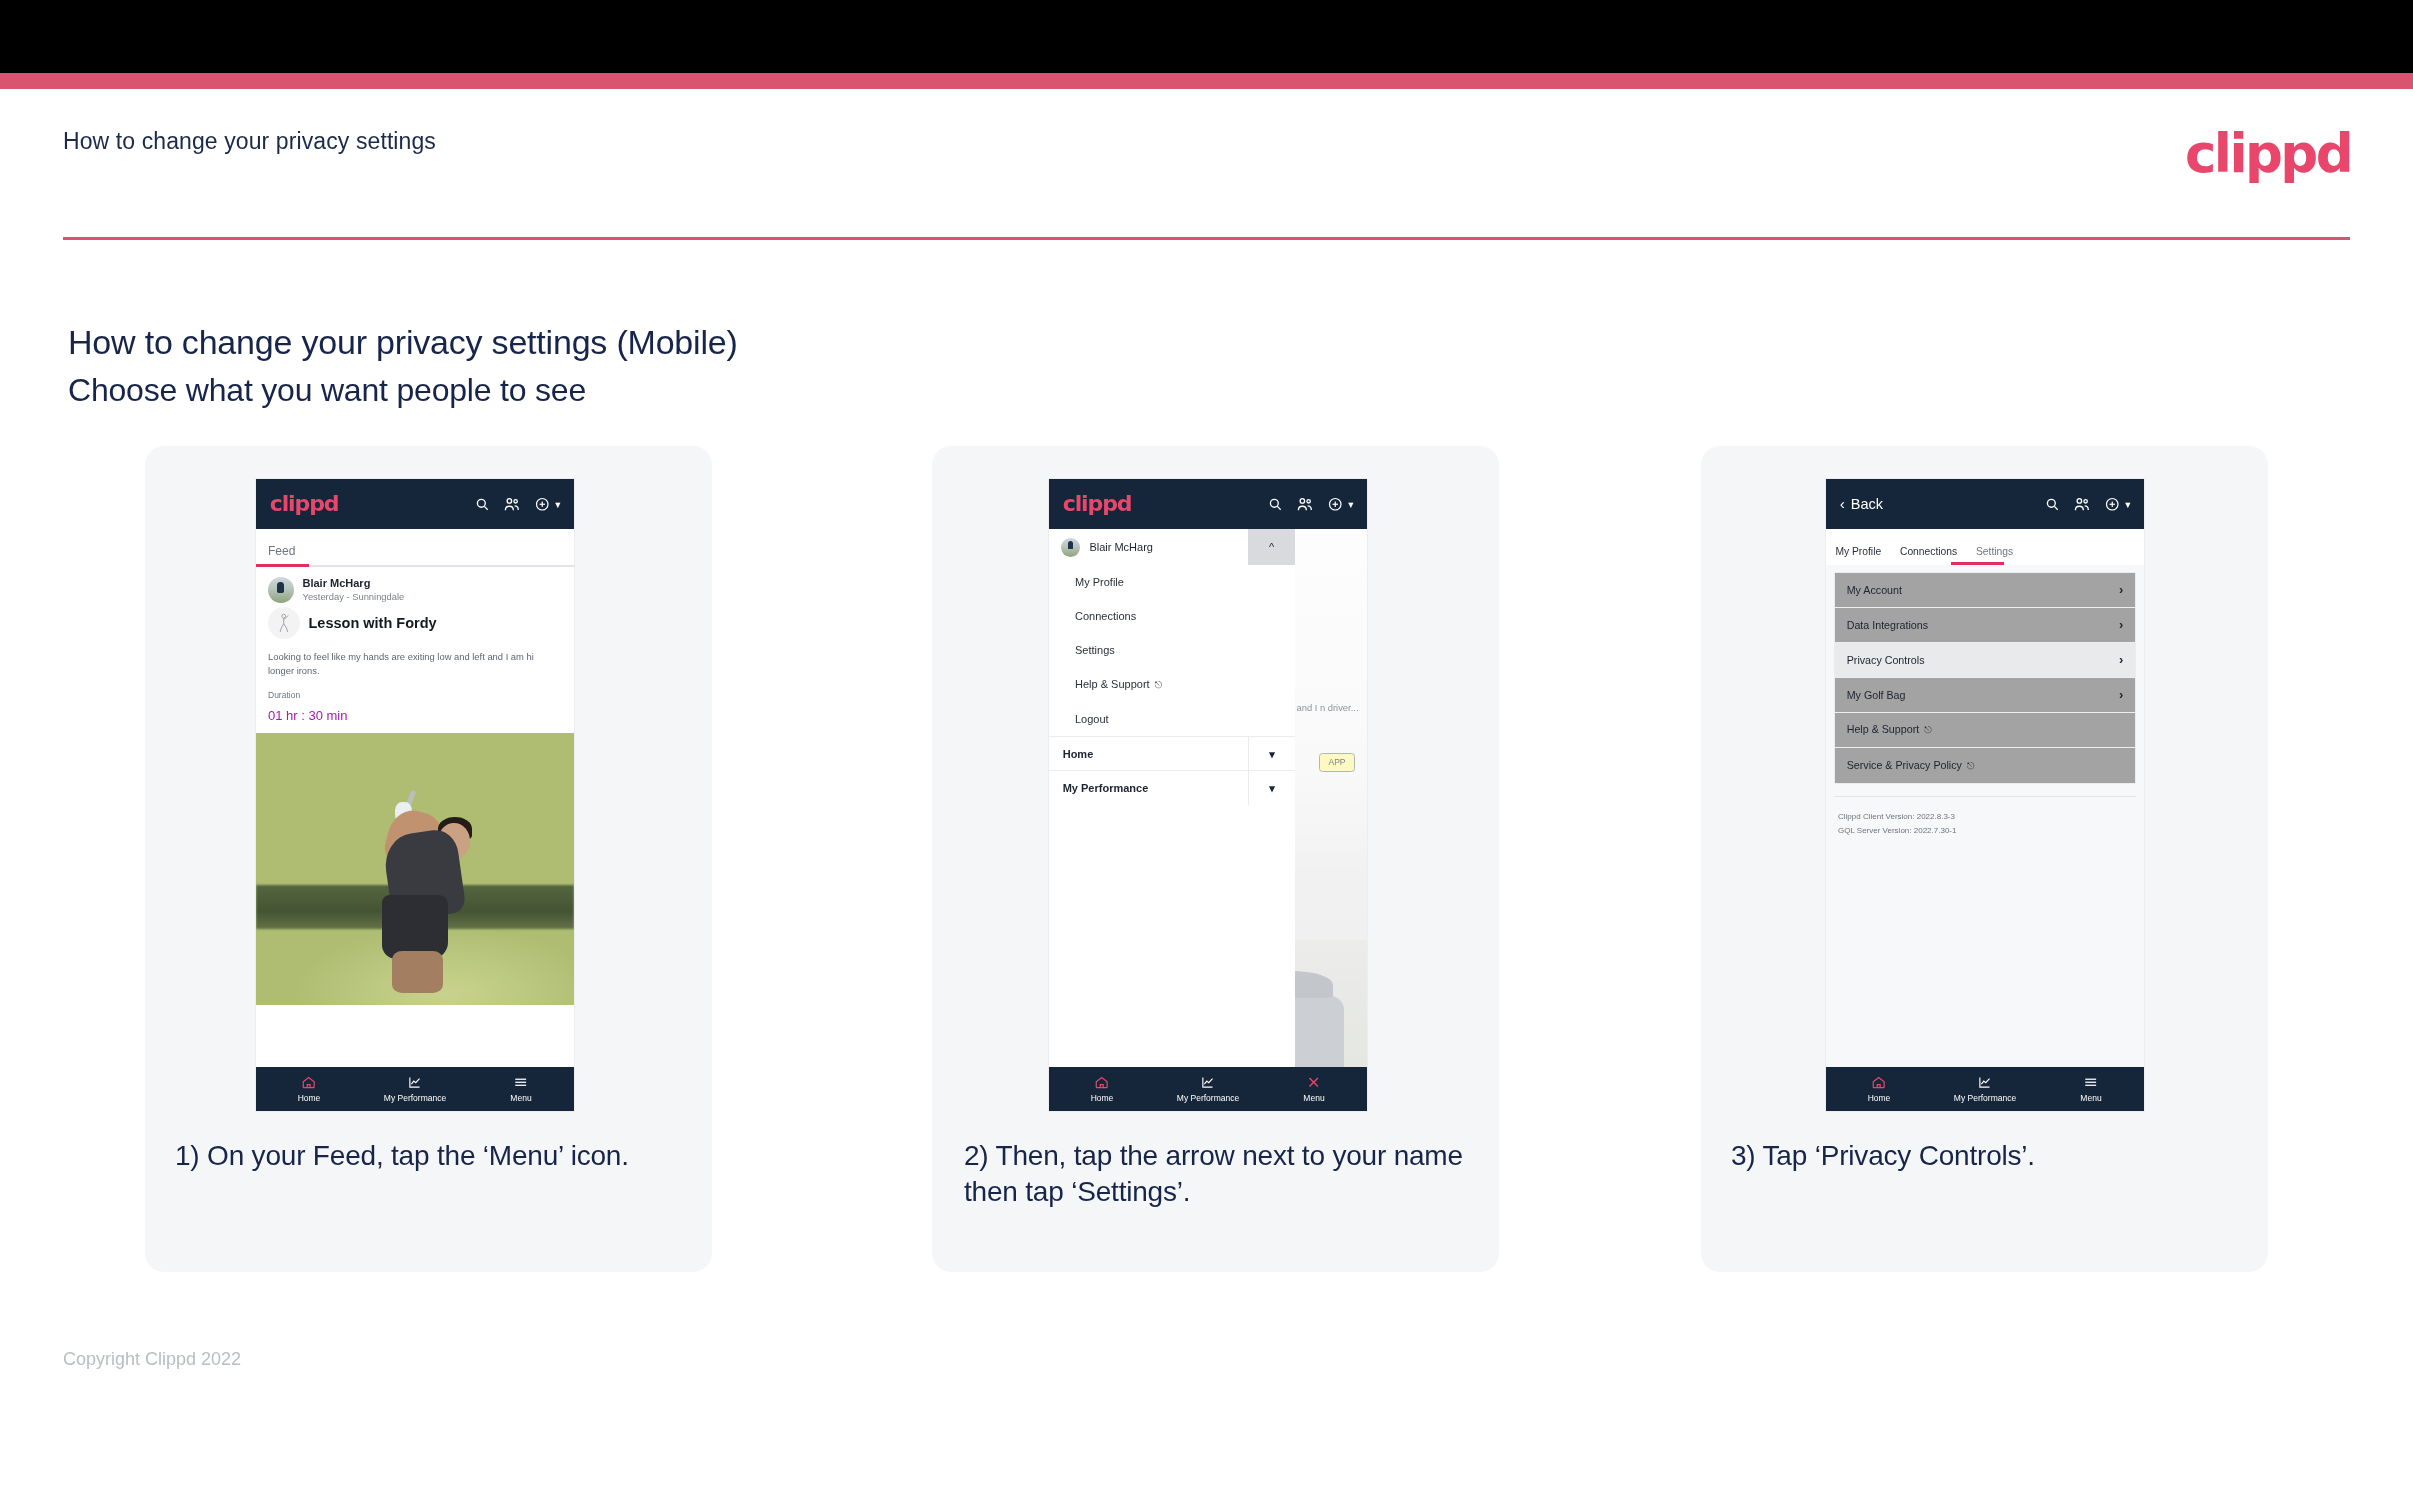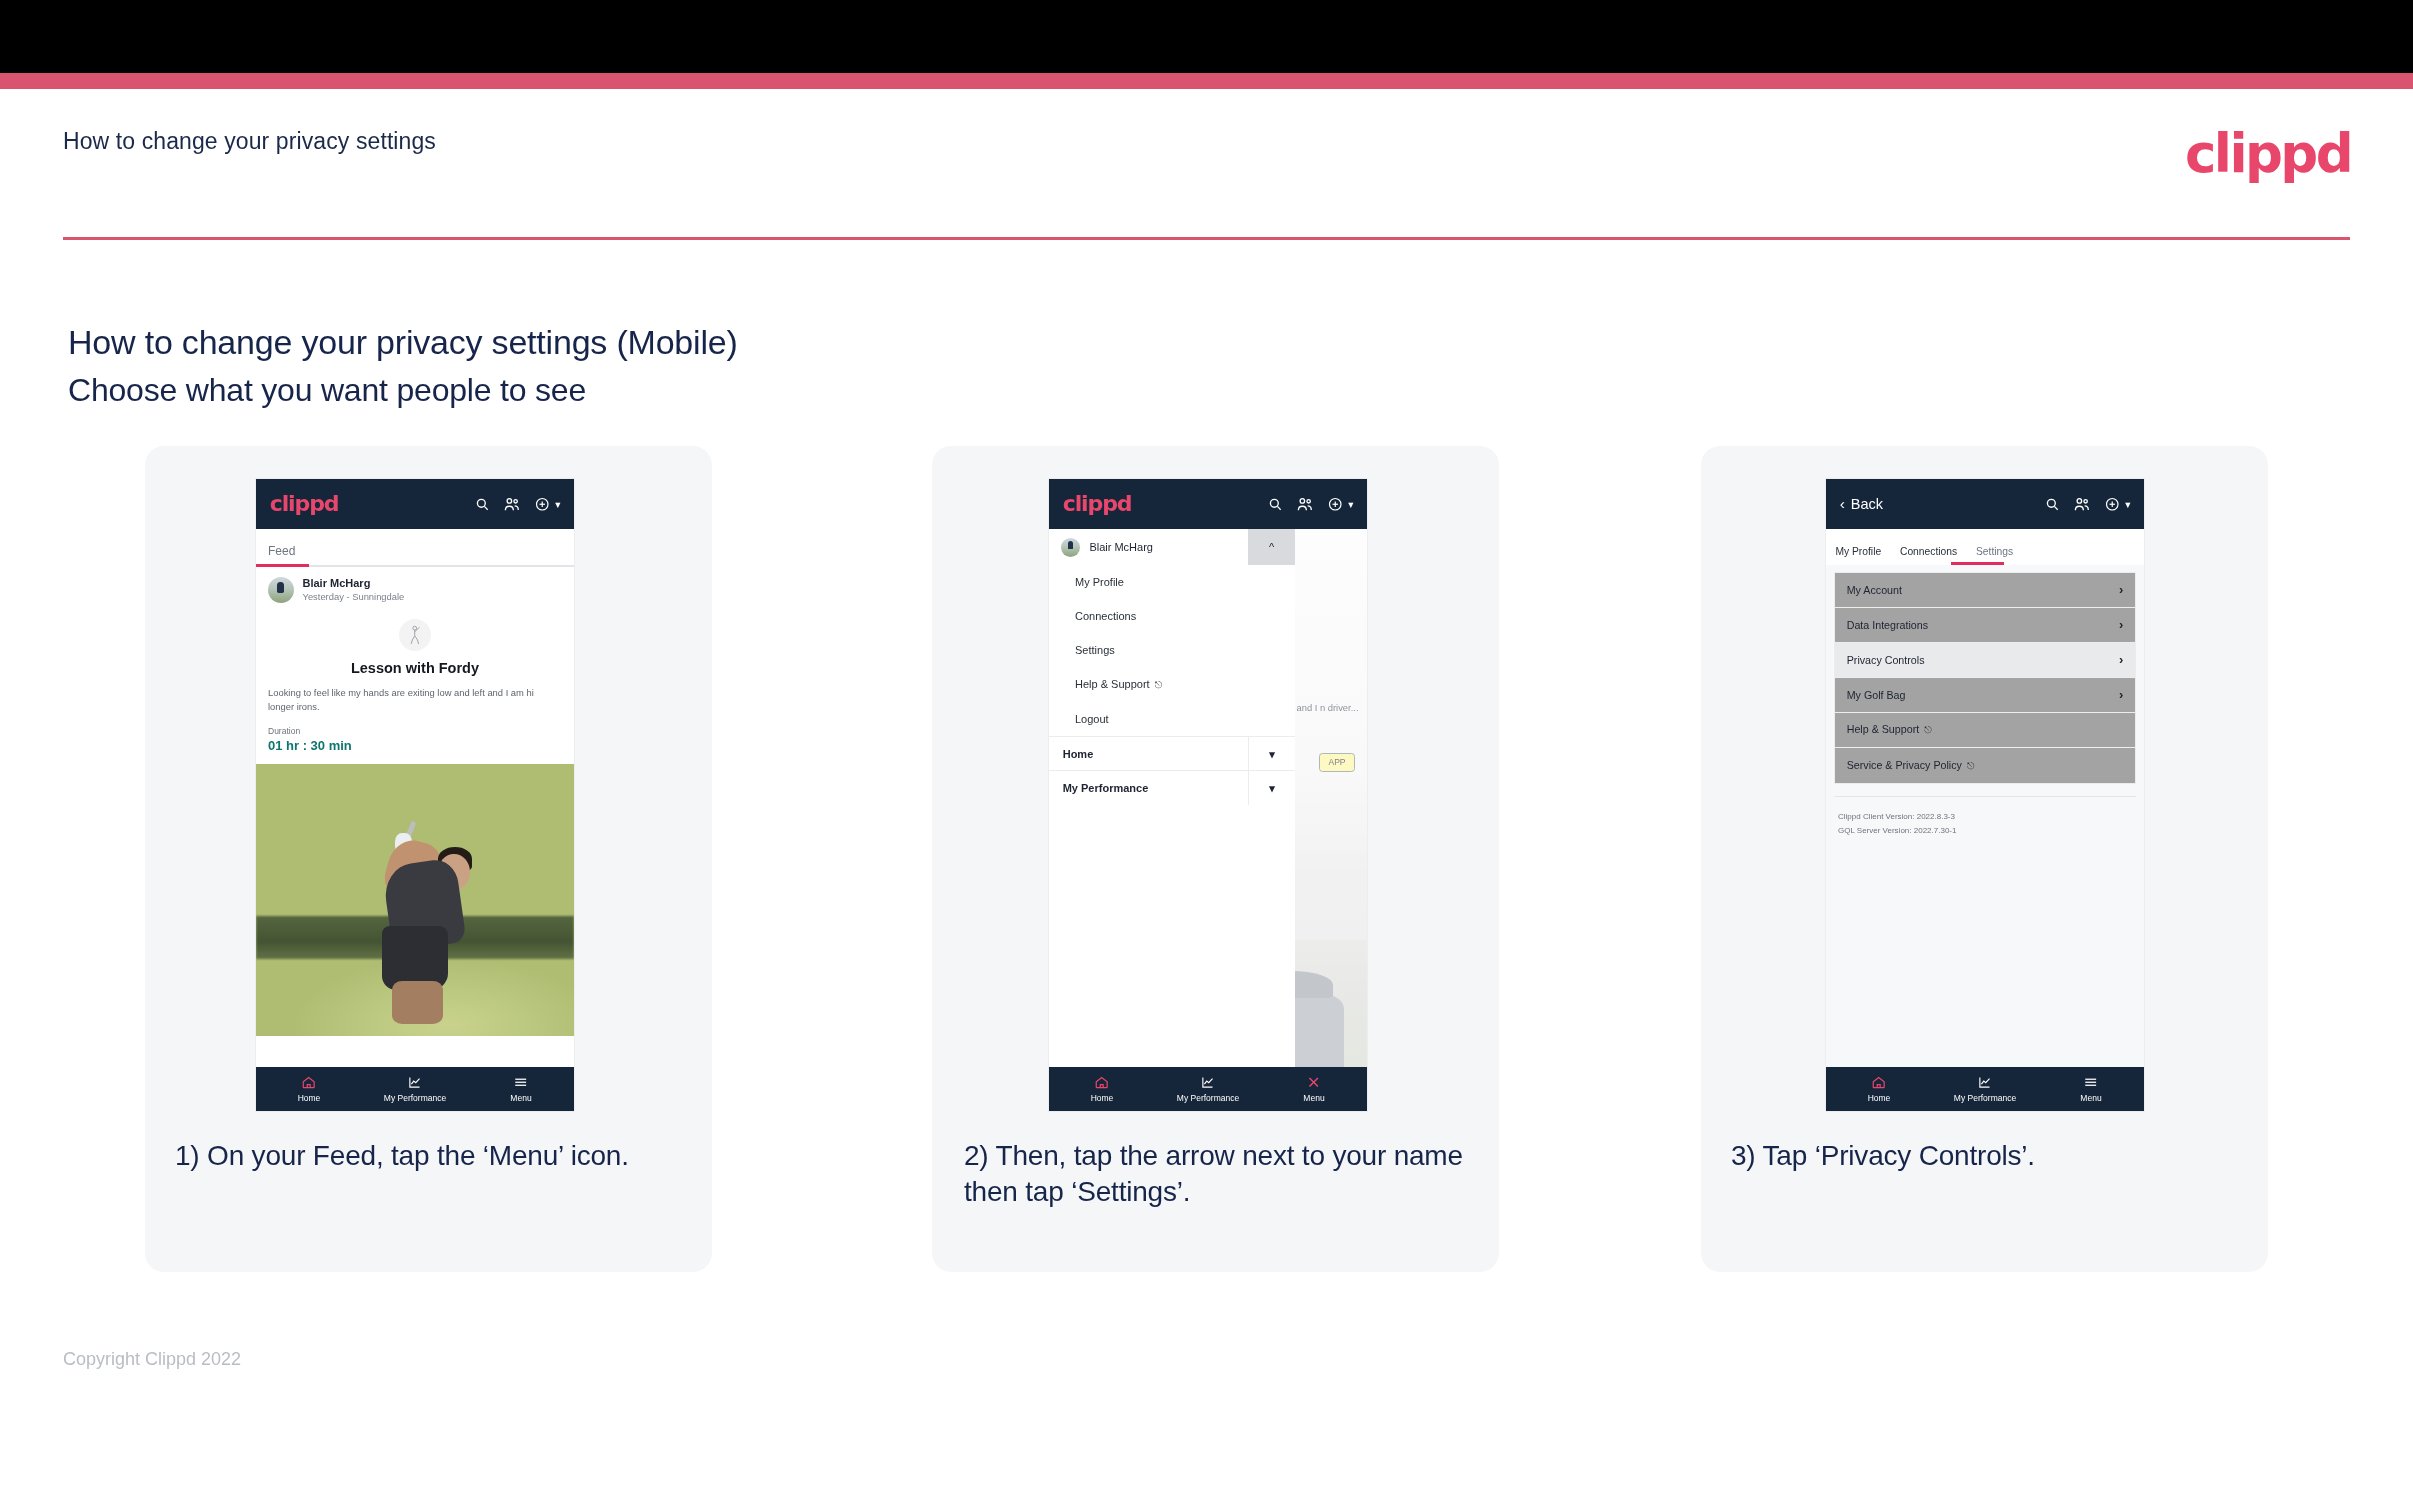--- a/index.html
+++ b/index.html
@@ -89,30 +89,30 @@
     background: linear-gradient(180deg,#cfd9e0 0%, #b7c6bb 45%, #8ea37c 100%);
     position:relative; overflow:hidden; flex: 0 0 auto;
   }
   .avatar::after {
     content:""; position:absolute; left:9.4px; top:5.1px; width:6.8px; height:10.3px;
     background:#23304a; border-radius: 3.4px 3.4px 1.7px 1.7px;
   }
   .post-name { font-size: 11px; font-weight: 700; color: #1d2330; line-height:1.25; }
   .post-meta { font-size: 9.4px; color: #7b828c; line-height: 1.3; }
 
-  .lesson-row { display:flex; align-items:center; gap:8.5px; margin-top: 16px; flex-direction: column; }
+  .lesson-row { display:flex; align-items:center; gap:8.5px; margin-top: 4px; }
   .lesson-icon {
     width: 32px; height: 32px; border-radius:50%; background:#f3f3f3;
     display:flex; align-items:center; justify-content:center; flex:0 0 auto;
   }
   .lesson-title { font-size: 14.5px; font-weight: 700; color:#14181f; }
 
   .post-body { font-size: 9.4px; color:#5e656f; line-height:1.5; margin-top: 10.3px; }
   .dur-label { font-size: 8.5px; color:#6d747e; margin-top: 12px; }
-  .dur-value { font-size: 13px; font-weight:700; color:#0f766e; margin-top: 2px; }
+  .dur-value { font-size: 13px; font-weight:400; color:#a21caf; margin-top: 8px; }
 
   .photo {
     margin-top: 10.3px; height: 272px; width:100%;
     background:
       radial-gradient(ellipse 154px 68px at 60% 96%, #c9d28c 0%, #b9c77e 60%, #aebd72 100%),
       linear-gradient(180deg, #f2f2f0 0%, #eeeeec 52%, #6f7f57 60%, #98a86a 68%, #c2cd84 100%);
     position:relative; overflow:hidden;
   }
   .photo .treeline { position:absolute; left:0; right:0; top:56%; height:16%;
     background: linear-gradient(180deg,#4e5f3c 0%, #3c4c2e 60%, #5d6c44 100%); filter: blur(0.9px); opacity:.92;}

